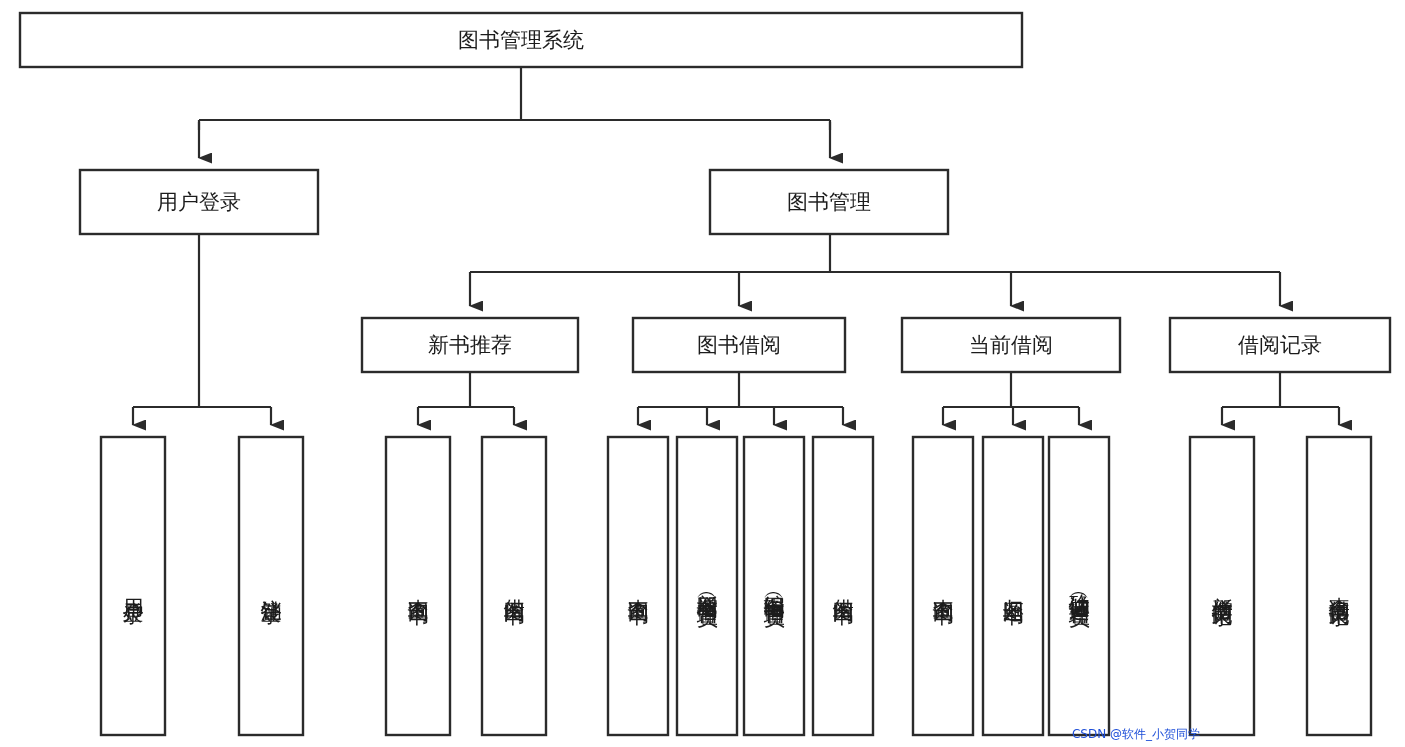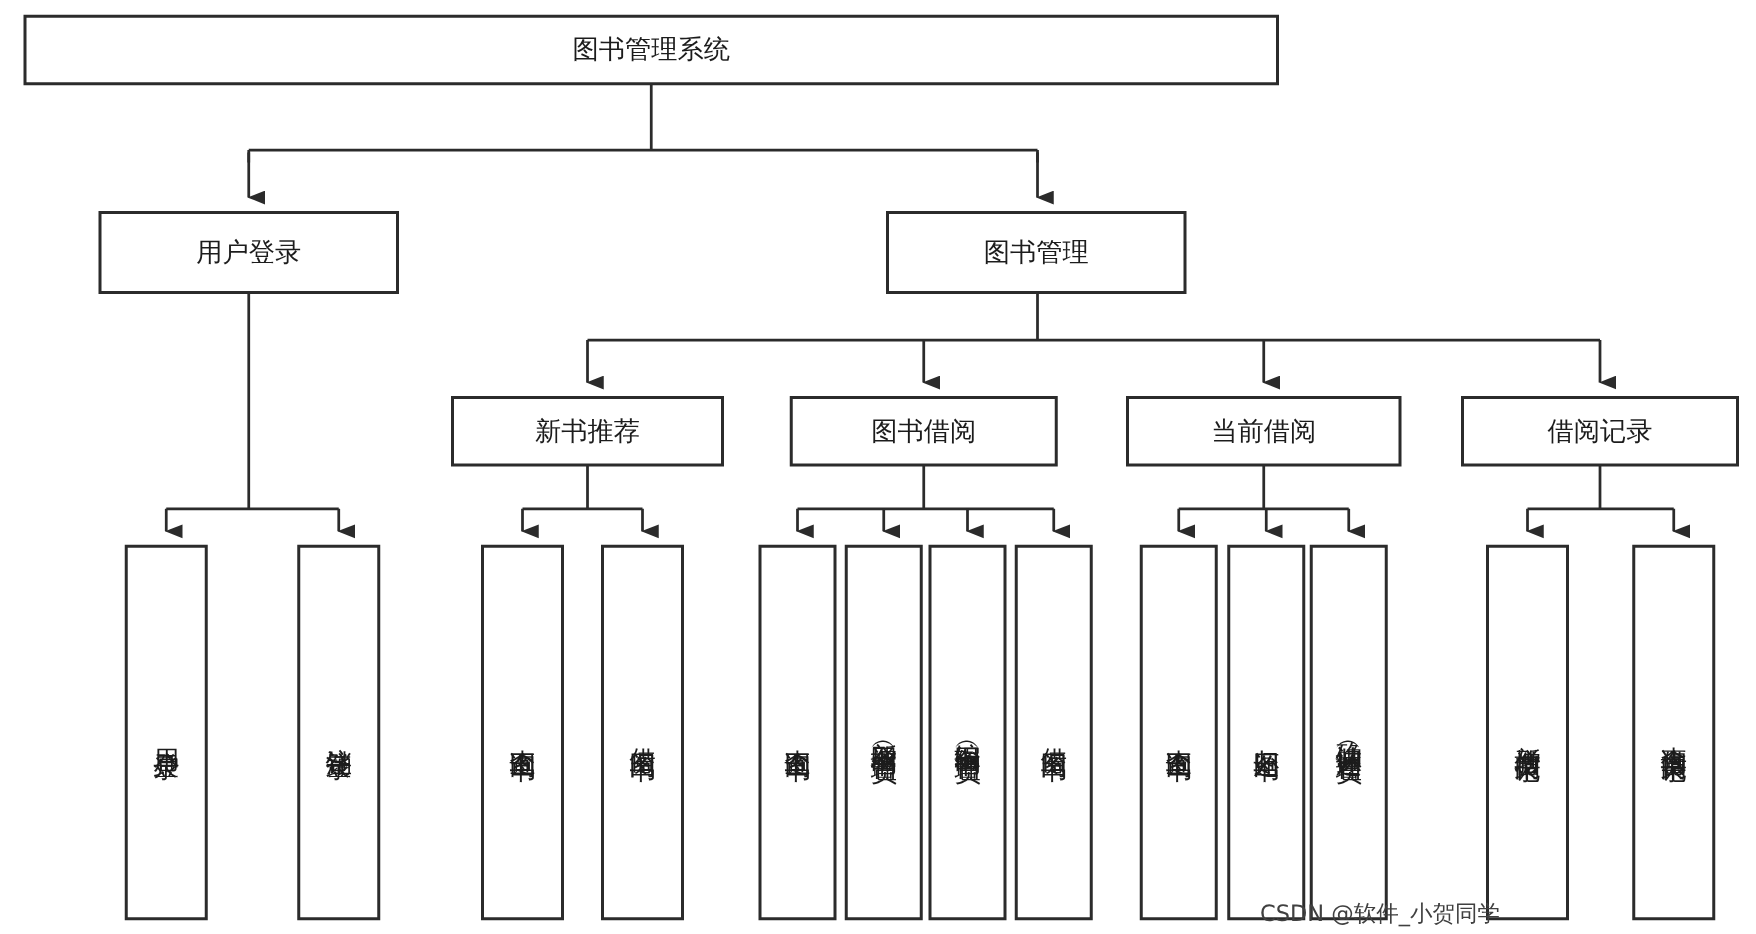--- a/index.html
+++ b/index.html
@@ -61,22 +61,22 @@
     justify-content: center;
     letter-spacing: 2px;
     white-space: nowrap;
     pointer-events: none;
   }
   .watermark {
     position: absolute;
     right: 8px;
     bottom: 4px;
     font-family: "DejaVu Sans", "Liberation Sans", sans-serif;
-    font-size: 18px;
-    color: #404040;
+    font-size: 12px;
+    color: #1d4ed8;
     white-space: nowrap;
   }
 </style>
 </head>
 <body>
 
 <div id="diagram-root">
 
   <svg class="diagram" viewBox="0 0 1405 747" xmlns="http://www.w3.org/2000/svg">
 

